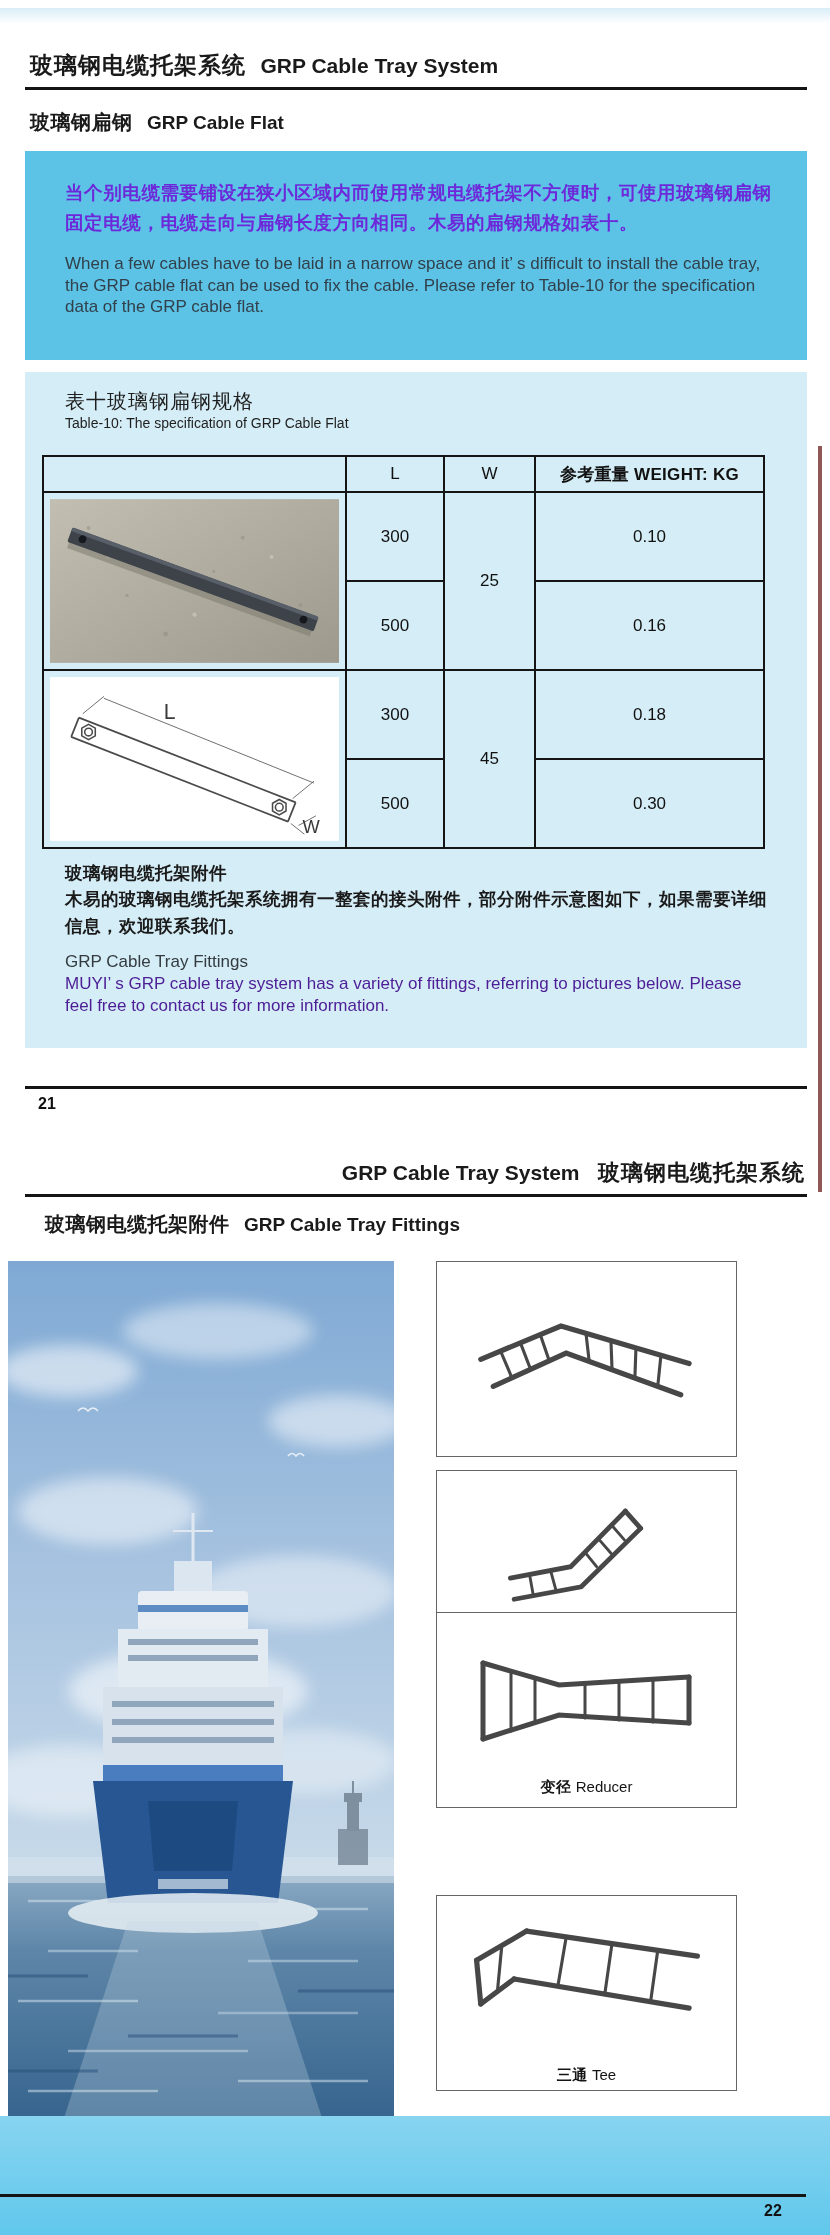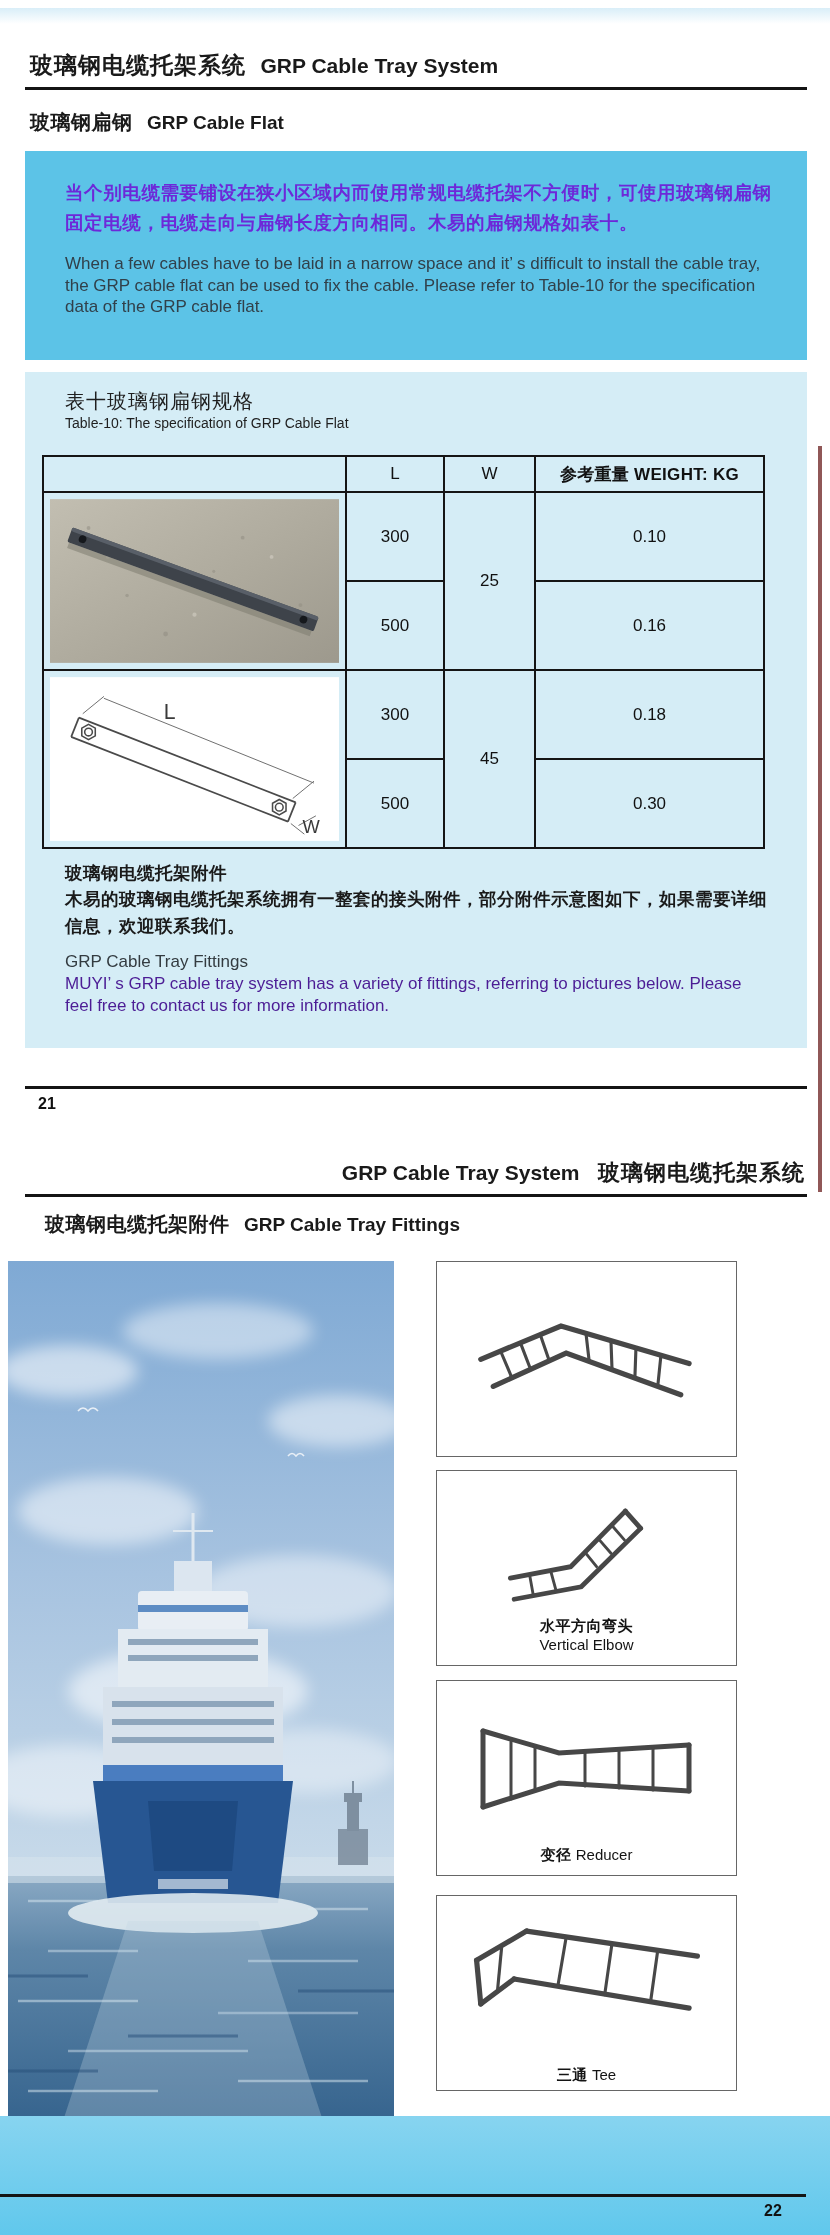--- a/index.html
+++ b/index.html
@@ -61,21 +61,21 @@
   .p2-section{position:absolute;left:45px;top:1203px;font-weight:bold;white-space:nowrap;}
   .p2-section .s-zh{font-size:20px;letter-spacing:.5px;}
   .p2-section .s-en{font-size:19px;margin-left:10px;}
 
   .ship-photo{position:absolute;left:8px;top:1253px;width:386px;height:860px;}
   .ship-photo svg{display:block;}
 
   .fitting-card{position:absolute;left:436px;width:301px;height:196px;
     background:#ffffff;border:1.5px solid #666;box-sizing:border-box;
     display:flex;flex-direction:column;}
-  .card1{top:1253px;} .card2{top:1462px;} .card3{top:1672px;align-items:center;} .card4{top:1887px;gap:36px;}
+  .card1{top:1253px;} .card2{top:1462px;} .card3{top:1604px;align-items:center;} .card4{top:1887px;gap:36px;}
   .fit-img{flex:1;display:flex;align-items:center;justify-content:center;padding-top:8px;}
   .fit-label{text-align:center;padding-bottom:11px;font-size:15px;line-height:19px;color:#141414;}
   .fit-label .fl-zh{font-weight:bold;letter-spacing:.5px;}
   .stacked .fl-zh,.stacked .fl-en{display:block;}
 
   .footer-band{position:absolute;left:0;top:2108px;width:830px;height:127px;
     background:linear-gradient(#87d4f0,#5ec7ec);}
   .footer-rule{left:0;top:2186px;width:806px;}
   .p2-no{left:764px;top:2194px;}
 </style>

